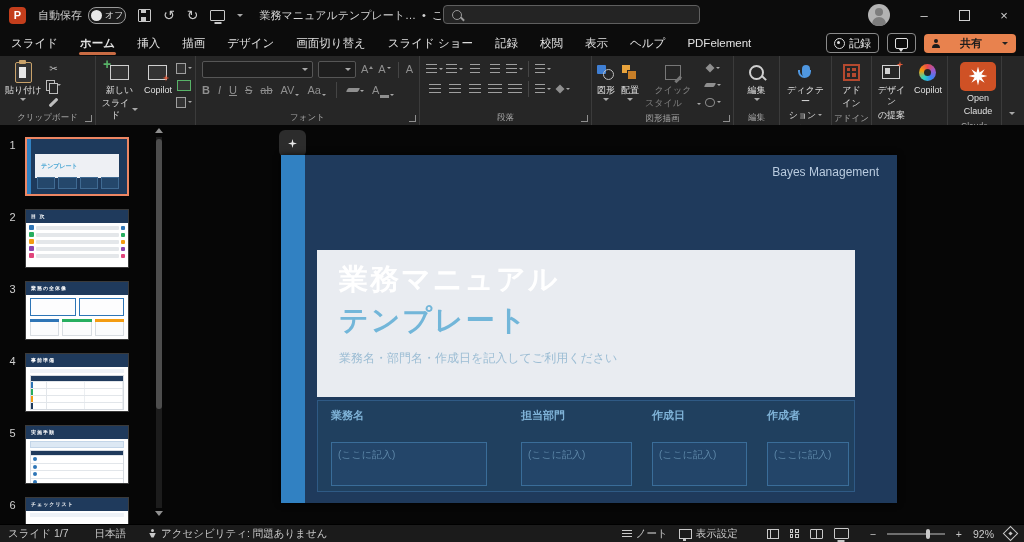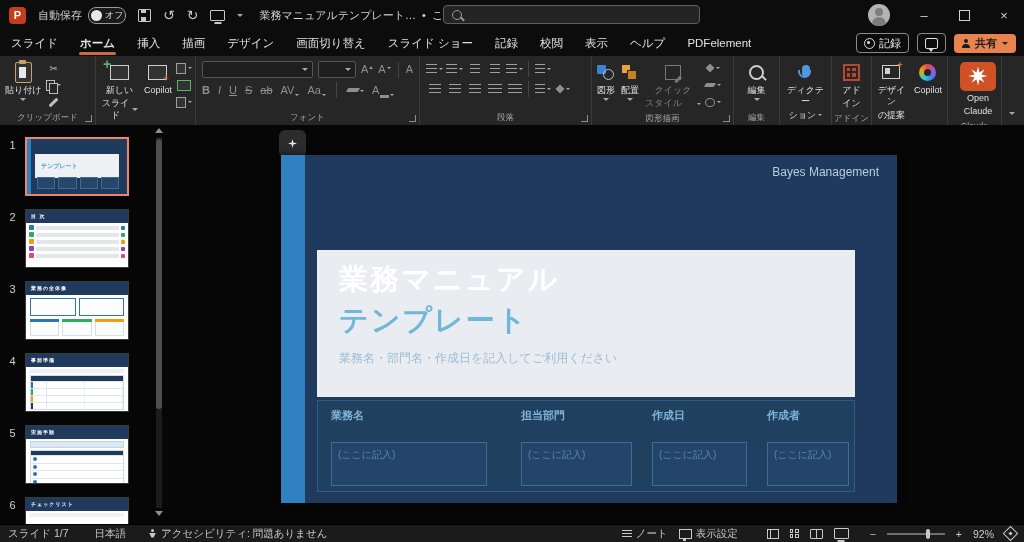--- a/index.html
+++ b/index.html
@@ -39,21 +39,21 @@
   #tabrow{position:absolute;left:0;top:30px;width:1024px;height:26px;background:#0c0c0c;display:flex;align-items:center}
   .rtab{padding:0 11px;font-size:11.5px;color:#e2e2e2;height:26px;display:flex;align-items:center;position:relative;white-space:nowrap}
   .rtab.active{font-weight:bold}
   .rtab.active:after{content:"";position:absolute;left:10px;right:10px;bottom:1px;height:3px;border-radius:2px;background:#c86b43}
   .tr-right{margin-left:auto;display:flex;align-items:center;gap:8px;padding-right:8px}
   .pill{border:1px solid #8a8a8a;border-radius:4px;height:18px;display:flex;align-items:center;gap:4px;padding:0 7px;color:#e6e6e6}
   .ic-rec{width:9px;height:9px;border:1.5px solid #e0e0e0;border-radius:50%;position:relative}
   .ic-rec:after{content:"";position:absolute;left:2px;top:2px;width:3px;height:3px;border-radius:50%;background:#e0e0e0}
   .ic-comment{width:11px;height:9px;border:1.5px solid #e0e0e0;border-radius:2px;position:relative}
   .ic-comment:after{content:"";position:absolute;left:2px;bottom:-4px;border-left:3px solid transparent;border-right:3px solid transparent;border-top:4px solid #e0e0e0}
-  .share{background:#e8824e;border-radius:4px;height:19px;display:flex;align-items:center;gap:5px;padding:0 8px;color:#1c1c1c;font-weight:bold}
+  .share{background:#e8824e;border-radius:4px;height:19px;display:flex;align-items:center;gap:20px;padding:0 8px;color:#1c1c1c;font-weight:bold}
   .ic-person{width:8px;height:8px;position:relative}
   .ic-person:before{content:"";position:absolute;left:2px;top:0;width:4px;height:4px;border-radius:50%;background:#1c1c1c}
   .ic-person:after{content:"";position:absolute;left:0;bottom:-1px;width:8px;height:4px;border-radius:4px 4px 0 0;background:#1c1c1c}
   
   #ribbon{position:absolute;left:0;top:56px;width:1024px;height:69px;background:#262626;display:flex}
   .grp{display:flex;flex-direction:column;border-right:1px solid #3b3b3b;box-sizing:border-box;position:relative;flex:0 0 auto}
   .grp-body{flex:1;display:flex;align-items:flex-start;padding:4px 3px 0;gap:2px}
   .grp-label{height:15px;font-size:8.5px;color:#a8a8a8;text-align:center;line-height:14px;white-space:nowrap}
   .launcher{position:absolute;right:3px;bottom:3px;width:6px;height:6px;border-right:1px solid #8f8f8f;border-bottom:1px solid #8f8f8f}
   .bigbtn{display:flex;flex-direction:column;align-items:center;gap:2px;font-size:9px;color:#e0e0e0;text-align:center;line-height:1.25;padding:1px 2px}

